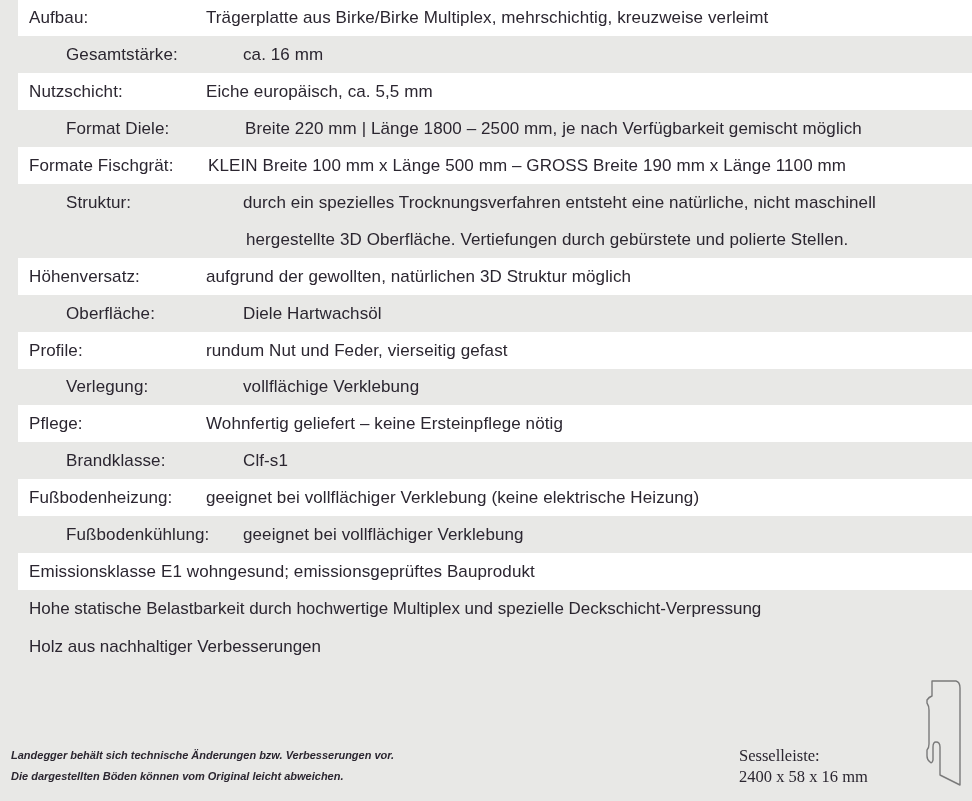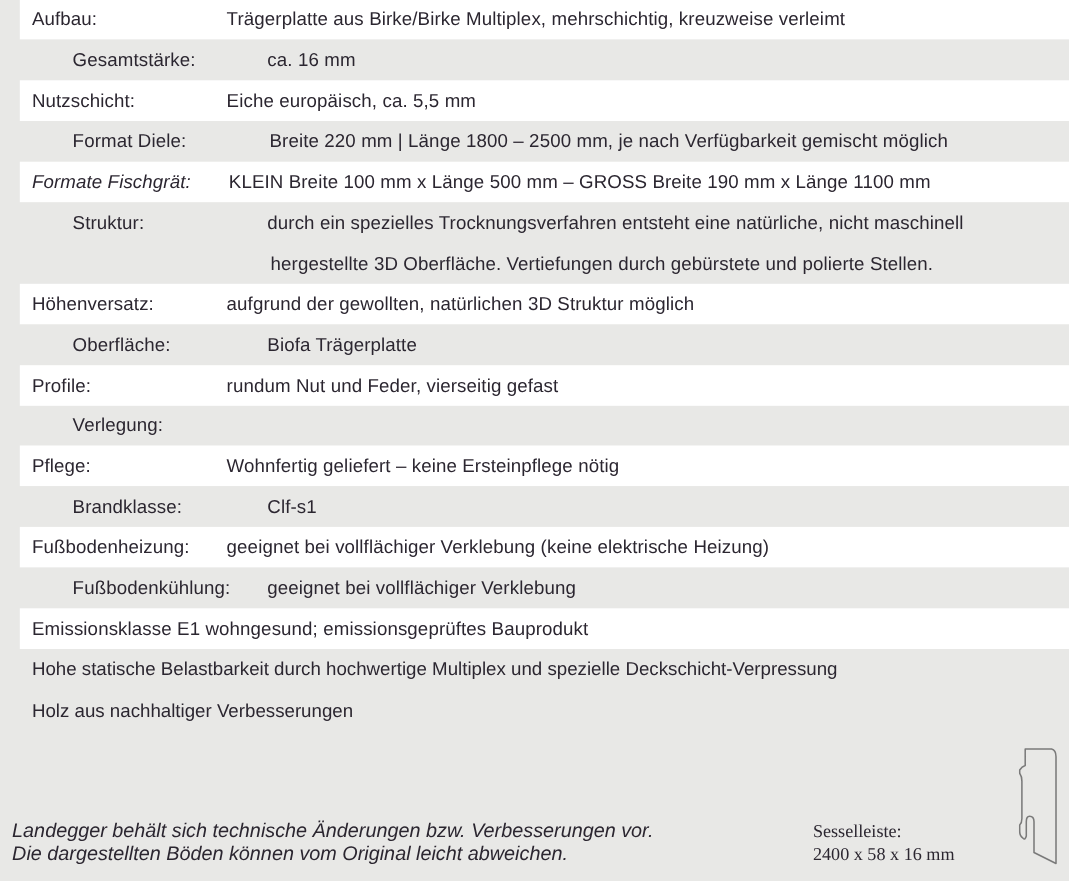--- a/index.html
+++ b/index.html
@@ -19,27 +19,27 @@
   }
   .row.white { background:#ffffff; }
   .row.gray { background:#e8e8e6;padding-left:37px; }
   .row .label { width:178px; padding-left:11px; flex:none; box-sizing:border-box; }
   .row .value { padding-left:10px; }
   .row .value.shift { padding-left:12px; }
   .row.multi { height:74px; }
   .row.multi .value div { height:37px; }
   .row.multi .value div.l2 { padding-left:3px; }
   .row.full .fulltext { padding-left:11px; }
-  .row.fischgraet .label { width:178px;font-style:italic; }
+  .row.fischgraet .label { width:178px; }
   .row.fischgraet .value { padding-left:12px; }
   .row.h1 { height:36px; line-height:36px; }
   .extra { height:38px; line-height:38px; font-size:17px; padding-left:11px; }
   .disclaimer {
     position:absolute; left:11px; top:745px;
-    font-style:italic; font-size:18px; line-height:21px; color:#2b2630;
+    font-style:italic; font-size:11px; line-height:21px; color:#2b2630;font-weight:bold;
   }
   .skirting-text {
     position:absolute; left:739px; top:745px;
     font-size:16.5px; line-height:21px;font-family:Liberation Serif, serif;
   }
   .skirting-icon { position:absolute; left:926px; top:678px; }
 </style>
 </head>
 <body>
 
@@ -70,28 +70,29 @@
       <div>durch ein spezielles Trocknungsverfahren entsteht eine natürliche, nicht maschinell</div>
       <div class="l2">hergestellte 3D Oberfläche. Vertiefungen durch gebürstete und polierte Stellen.</div>
     </span>
   </div>
   <div class="row white">
     <span class="label">Höhenversatz:</span>
     <span class="value">aufgrund der gewollten, natürlichen 3D Struktur möglich</span>
   </div>
   <div class="row gray">
     <span class="label">Oberfläche:</span>
-    <span class="value">Biofa Trägerplatte</span>
+    <span class="value">Diele Hartwachsöl</span>
   </div>
   <div class="row white">
     <span class="label">Profile:</span>
     <span class="value">rundum Nut und Feder, vierseitig gefast</span>
   </div>
   <div class="row gray h1">
     <span class="label">Verlegung:</span>
+    <span class="value">vollflächige Verklebung</span>
   </div>
   <div class="row white">
     <span class="label">Pflege:</span>
     <span class="value">Wohnfertig geliefert – keine Ersteinpflege nötig</span>
   </div>
   <div class="row gray">
     <span class="label">Brandklasse:</span>
     <span class="value">Clf-s1</span>
   </div>
   <div class="row white">

